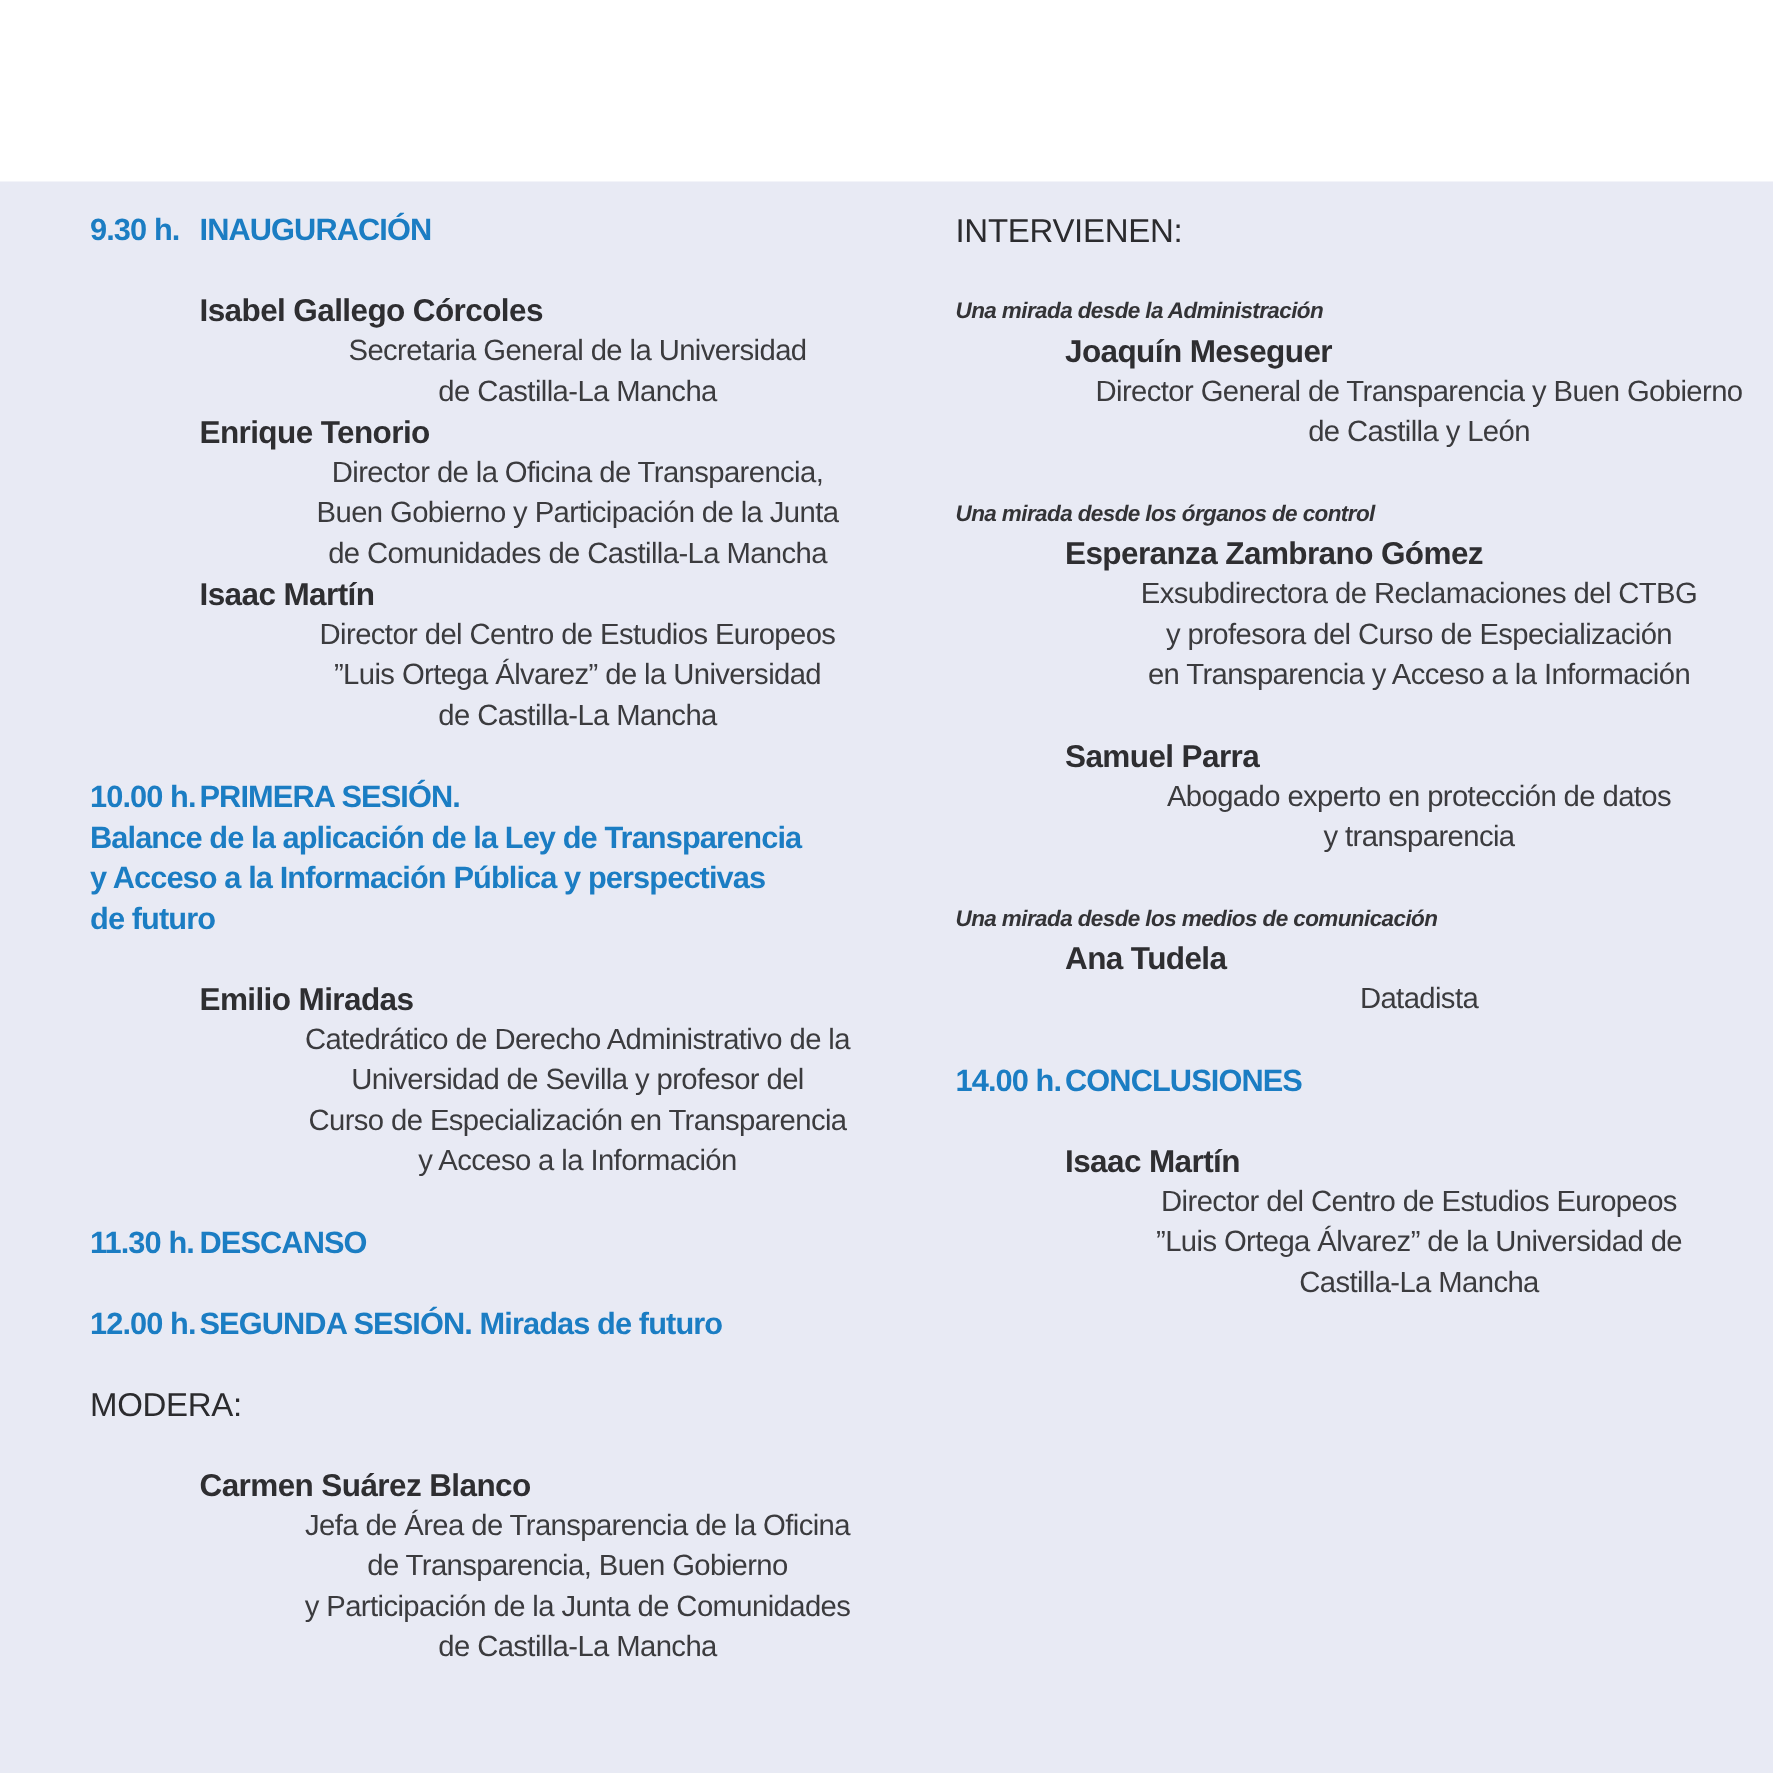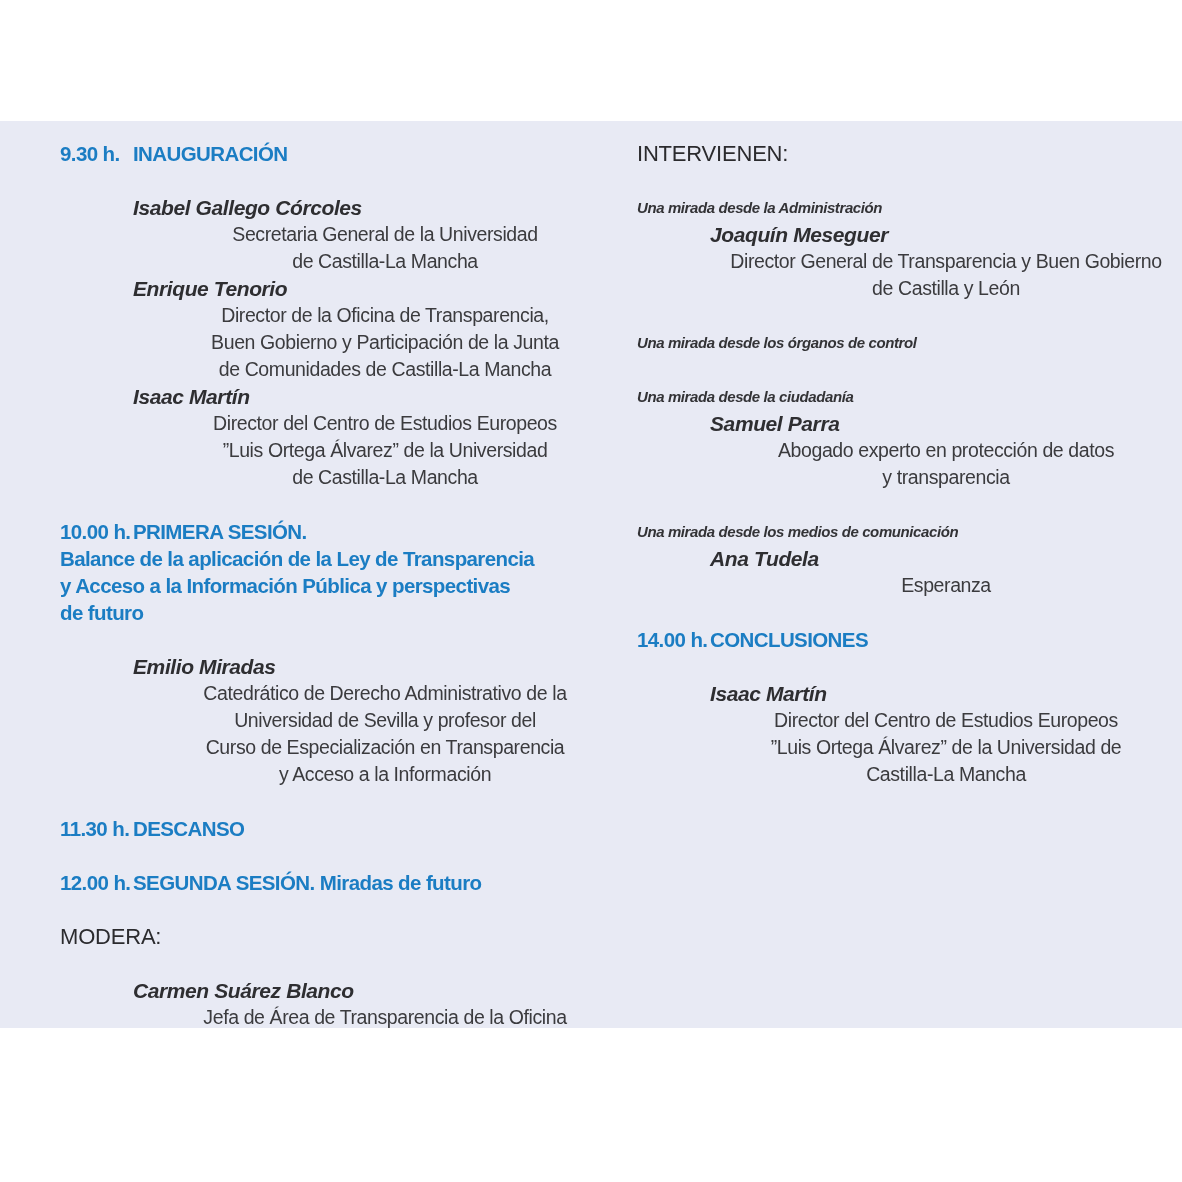--- a/index.html
+++ b/index.html
@@ -1,19 +1,19 @@
 <!DOCTYPE html>
 <html><head>
 <meta charset="utf-8">
 <style>
   html, body { margin: 0; padding: 0; background: #ffffff; }
   .page {
     position: relative;
     width: 1182px;
-    height: 1028px;
+    height: 1182px;
     background: #ffffff;
     overflow: hidden;
     font-family: "Liberation Sans", "DejaVu Sans", sans-serif;
   }
   .top-band {
     position: absolute;
     left: 0; top: 0;
     width: 1182px; height: 121px;
     background: #ffffff;
   }
@@ -56,21 +56,20 @@
   }
   .indent { padding-left: 73px; }
   .speaker { margin: 0; }
   .name {
     display: block;
     font-size: 21px;
     font-weight: bold;
     color: #2e2e31;
     line-height: 27px;
     letter-spacing: -0.4px;
-    font-style: italic;
   }
   .role {
     display: block;
     font-size: 19.5px;
     font-weight: 400;
     color: #3b3b3e;
     line-height: 27px;
     letter-spacing: -0.4px;
     white-space: pre-line;
     text-align: center;
@@ -148,36 +147,41 @@
         <p class="perspective">Una mirada desde la Administración</p>
         <p class="speaker indent">
           <span class="name">Joaquín Meseguer</span>
           <span class="role">Director General de Transparencia y Buen Gobierno
 de Castilla y León</span>
         </p>
       </div>
 
       <div class="block">
         <p class="perspective">Una mirada desde los órganos de control</p>
+        <p class="speaker indent">
+          <span class="name">Esperanza Zambrano Gómez</span>
+          <span class="role">Exsubdirectora de Reclamaciones del CTBG
+y profesora del Curso de Especialización
+en Transparencia y Acceso a la Información</span>
+        </p>
       </div>
 
       <div class="block">
-        <p class="perspective">Una mirada desde la ciudadanía</p>
         <p class="speaker indent">
           <span class="name">Samuel Parra</span>
           <span class="role">Abogado experto en protección de datos
 y transparencia</span>
         </p>
       </div>
 
       <div class="block">
         <p class="perspective">Una mirada desde los medios de comunicación</p>
         <p class="speaker indent">
           <span class="name">Ana Tudela</span>
-          <span class="role">Esperanza</span>
+          <span class="role">Datadista</span>
         </p>
       </div>
 
       <p class="block session"><span class="time">14.00 h.</span><span class="stitle">CONCLUSIONES</span></p>
 
       <div class="block indent">
         <p class="speaker">
           <span class="name">Isaac Martín</span>
           <span class="role">Director del Centro de Estudios Europeos
 ”Luis Ortega Álvarez” de la Universidad de

